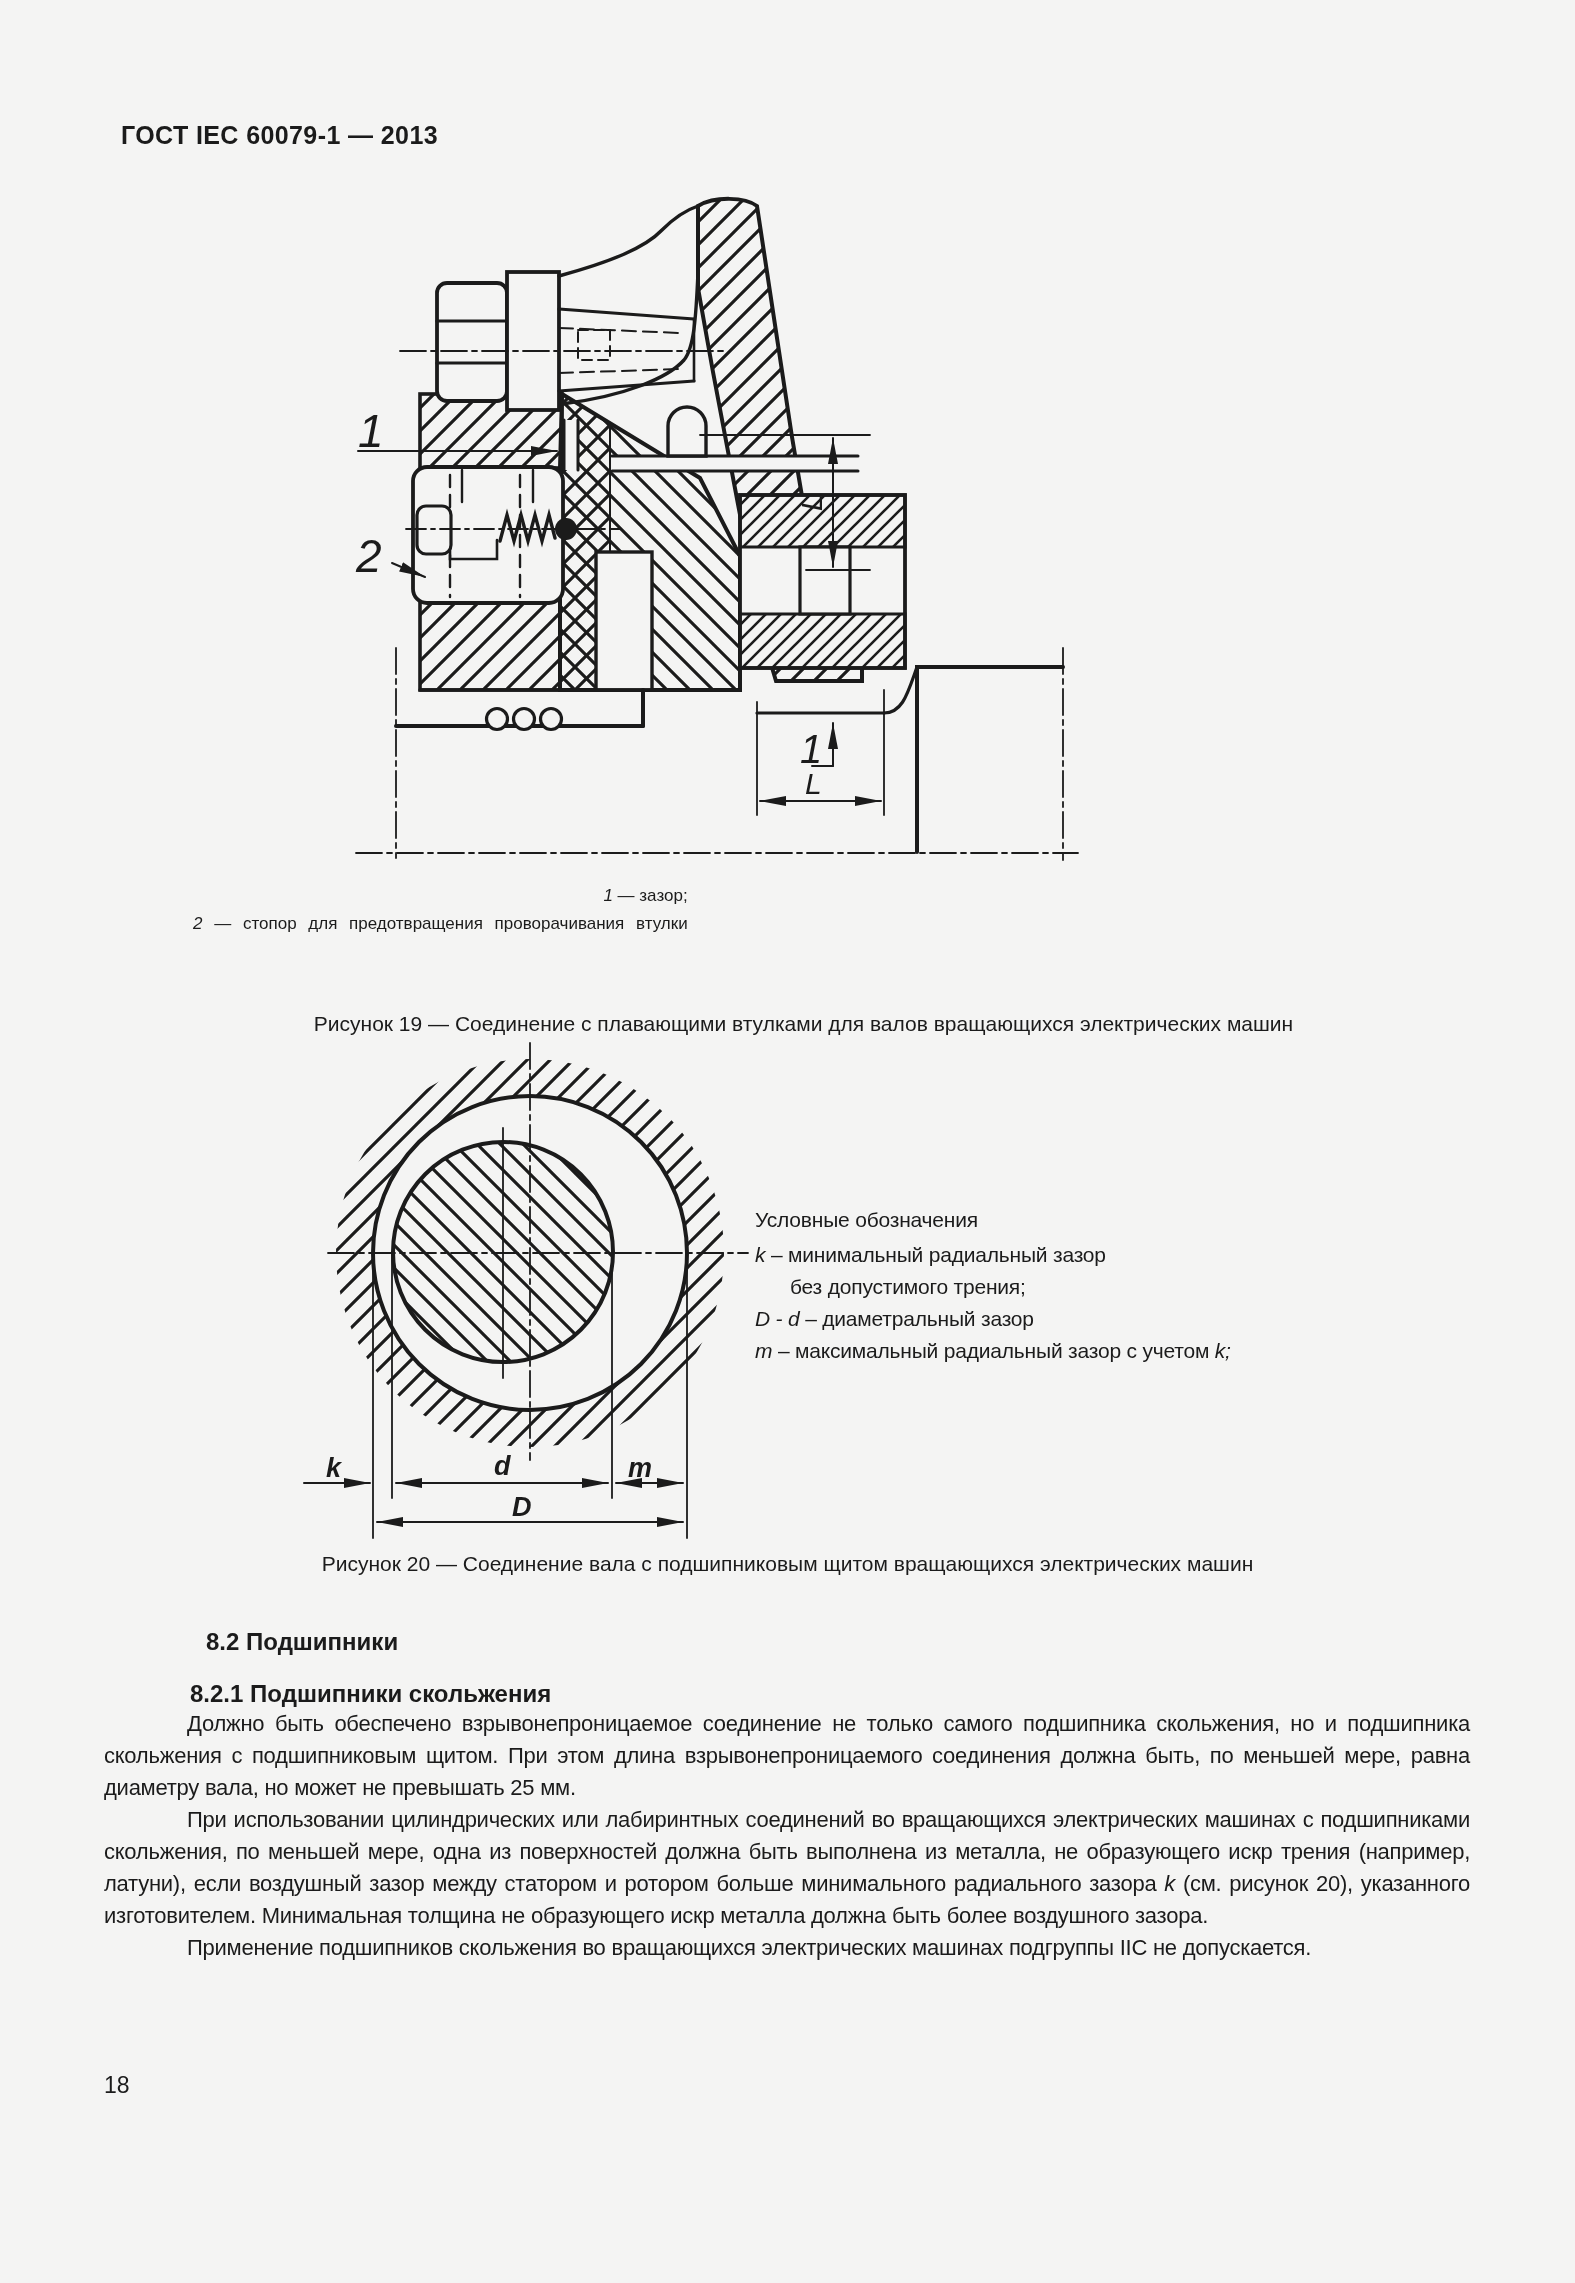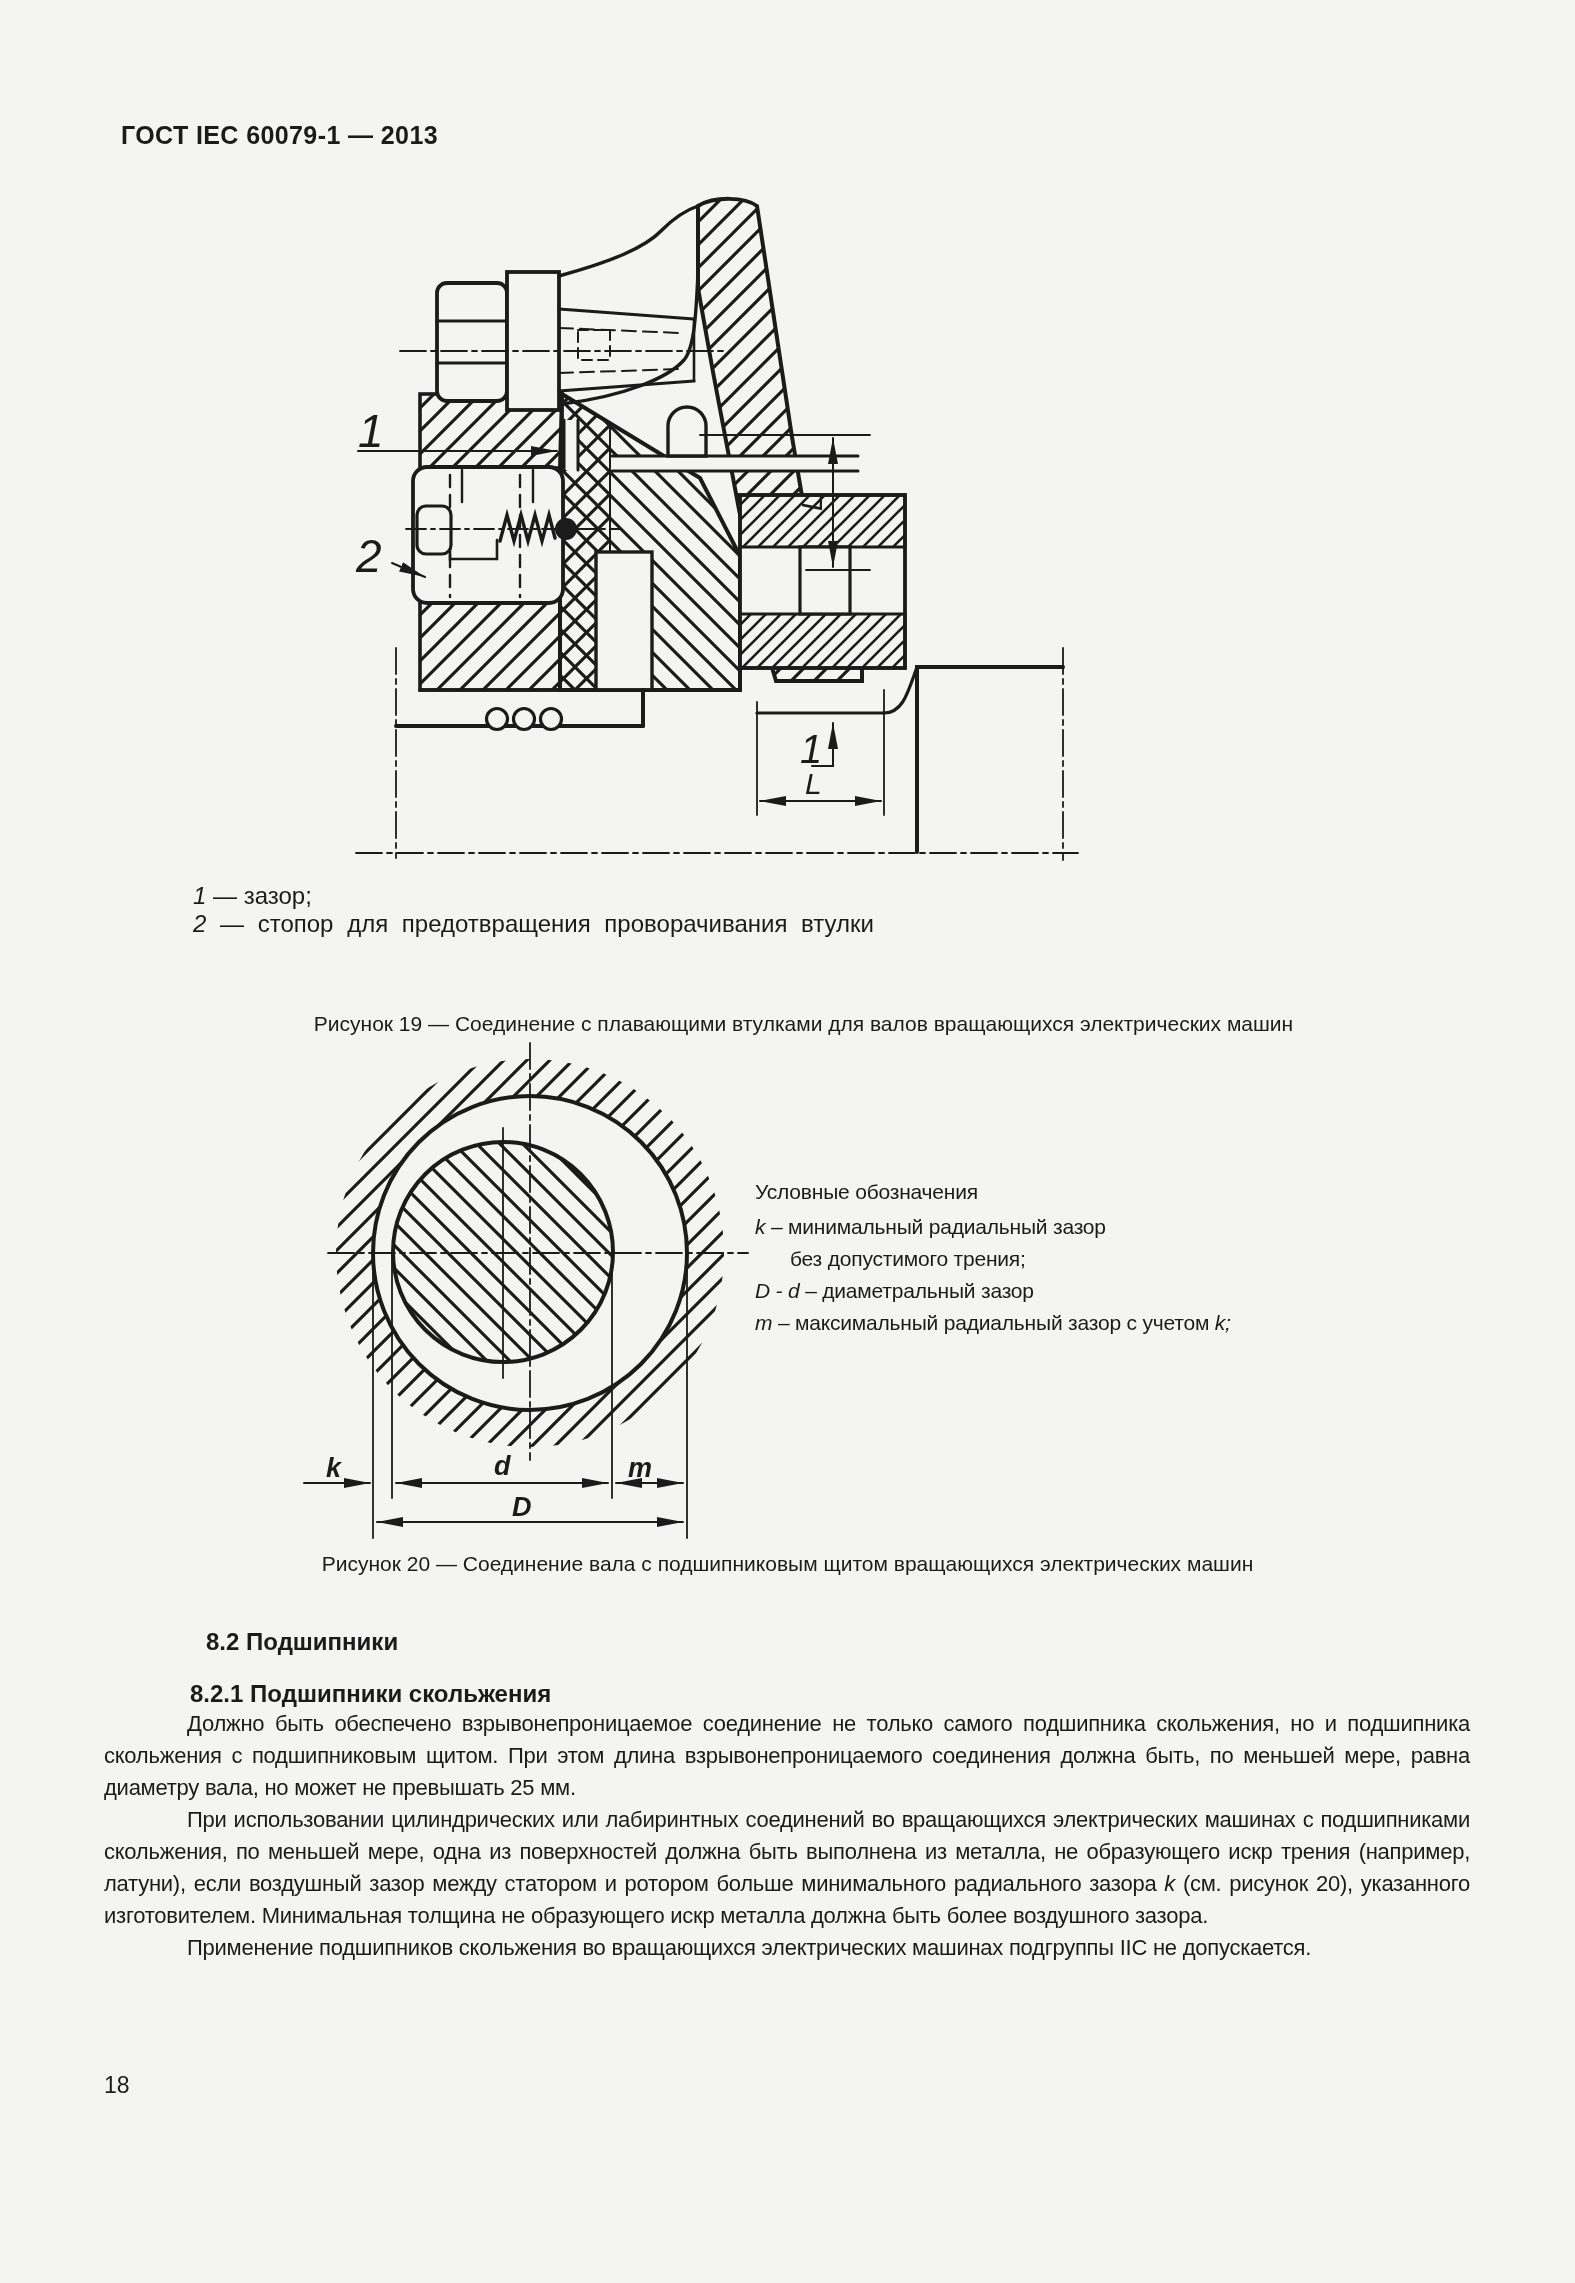--- a/index.html
+++ b/index.html
@@ -1,28 +1,28 @@
 <!DOCTYPE html>
 <html><head>
 <meta charset="utf-8">
 <style>
   html,body{margin:0;padding:0;background:#d8d8d8;}
   .page{position:relative;width:1575px;height:2283px;background:#f4f4f3;color:#1b1b1b;
         font-family:"Liberation Sans",sans-serif;overflow:hidden;}
   .abs{position:absolute;}
   svg.drawings{position:absolute;left:0;top:0;}
   .hdr{left:121px;top:121px;font-size:25px;font-weight:bold;letter-spacing:0.4px;text-align:center;}
-  .fig-list{left:193px;top:882px;font-size:24px;line-height:28px;}
+  .fig-list{left:193px;top:882px;font-size:17px;line-height:28px;text-align:right;}
   .fig-list .num{font-style:italic;}
   .fig-list .ws{word-spacing:7px;}
   .fig-cap{left:0;width:1575px;text-align:center;font-size:21px;}
   .cap19{top:1012px;padding-left:16px;}
   .cap20{top:1552px;}
   .legend{left:755px;top:1176px;font-size:21px;line-height:32px;letter-spacing:-0.2px;width:640px;}
-  .legend .t{margin-bottom:3px;}
+  .legend .t{margin-bottom:3px;margin-top:28px;}
   .legend .sym{font-style:italic;}
   .legend .ind{padding-left:35px;}
   .h82{left:206px;top:1628px;font-size:24px;font-weight:bold;}
   .h821{left:190px;top:1680px;font-size:24px;font-weight:bold;}
   .body{left:104px;top:1708px;width:1366px;font-size:22px;line-height:32px;
         text-align:justify;letter-spacing:-0.25px;}
   .body p{margin:0;text-indent:83px;}
   .pageno{left:104px;top:2072px;font-size:23px;}
   text{fill:#1b1b1b;}
   .lbl{font-family:"Liberation Sans",sans-serif;font-style:italic;}

